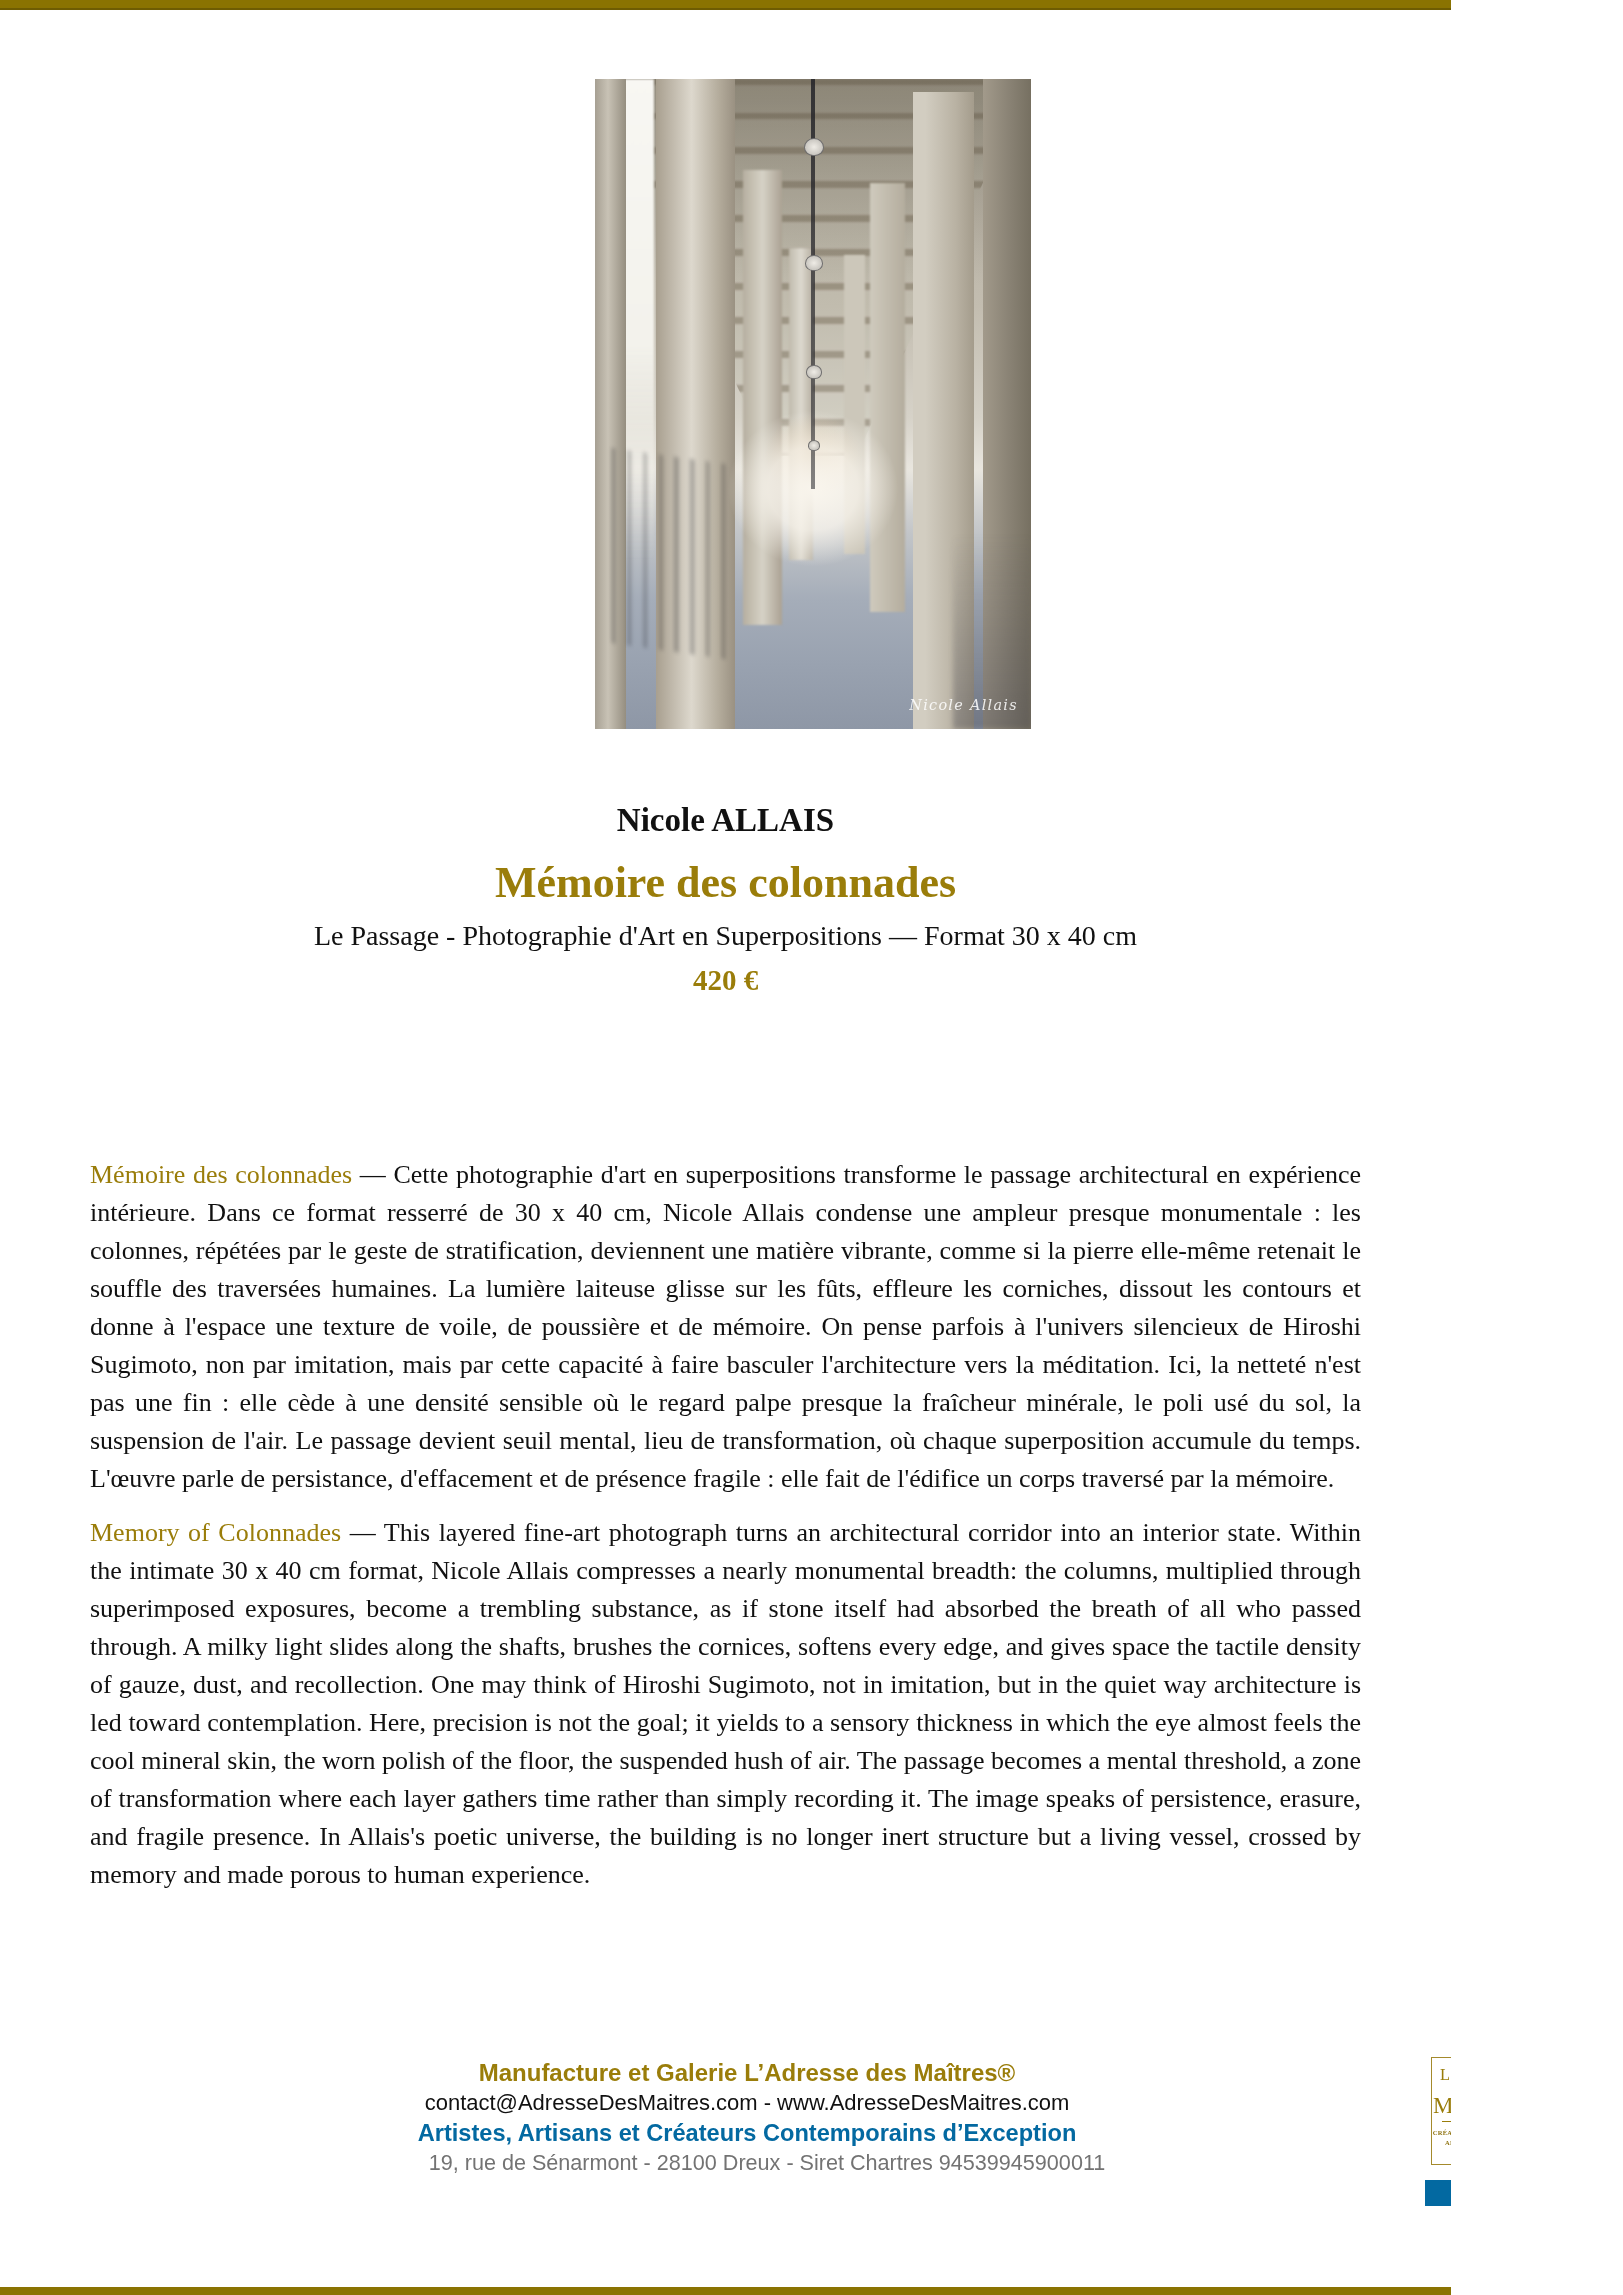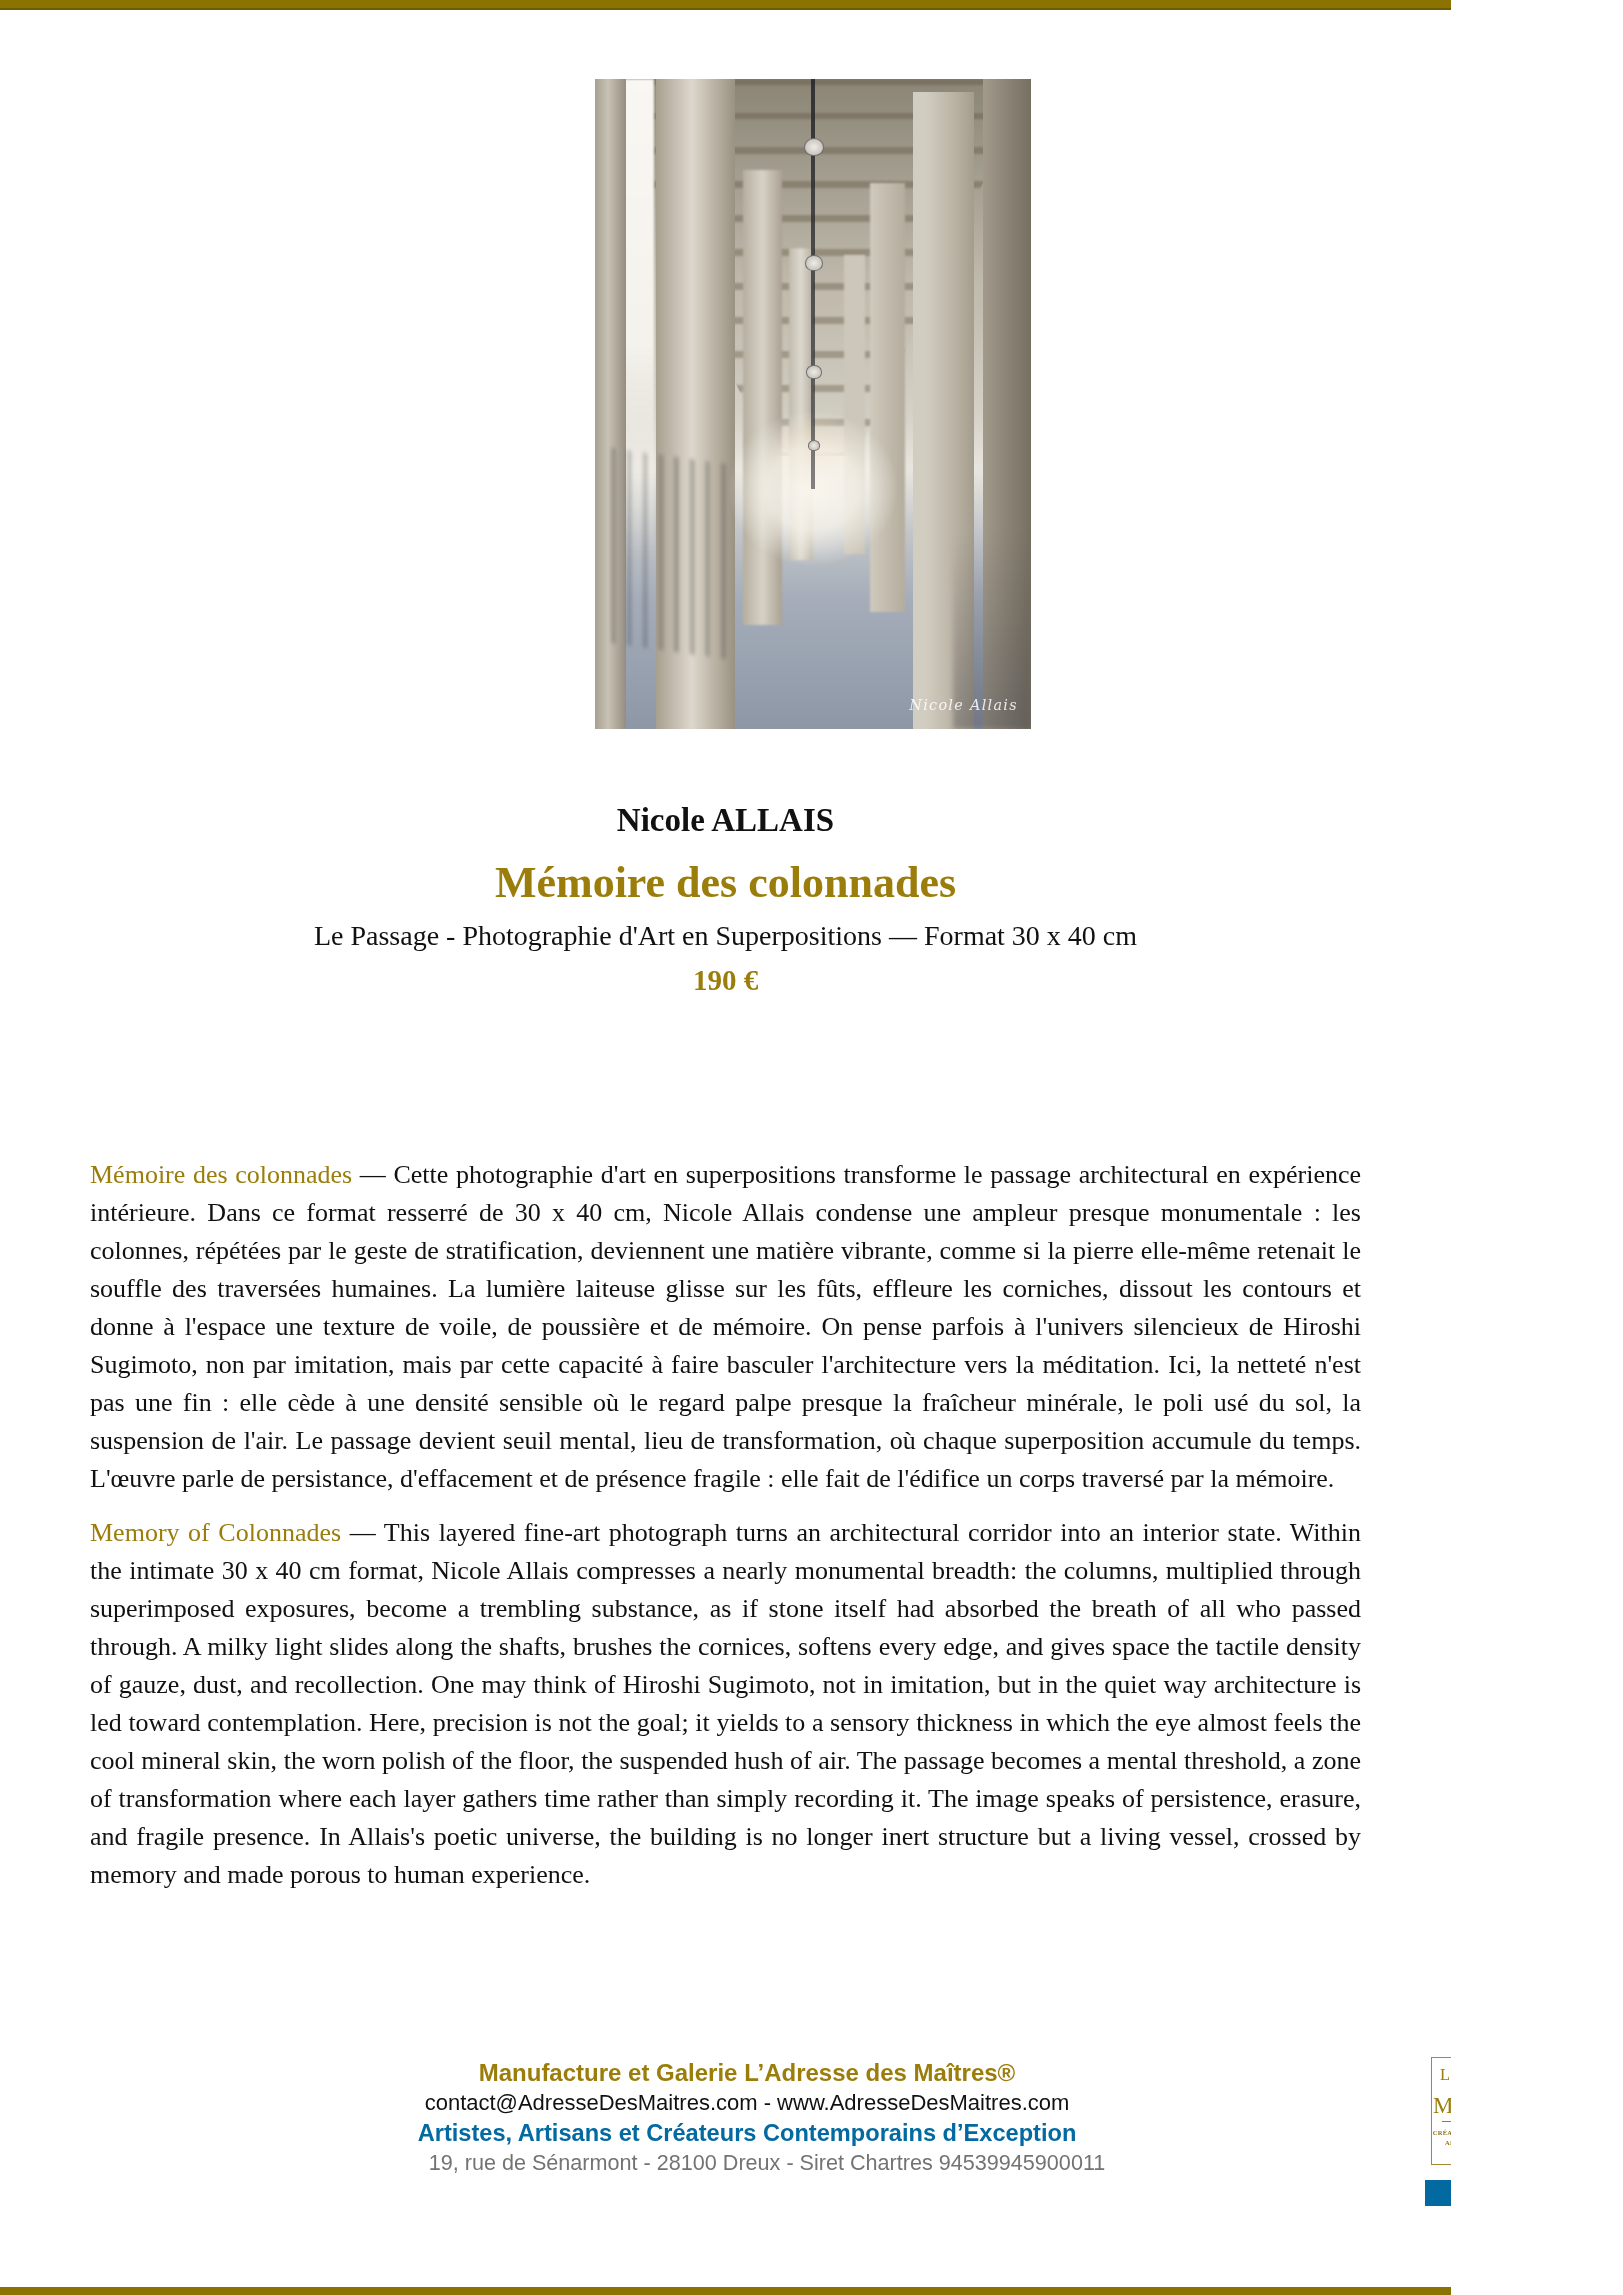--- a/index.html
+++ b/index.html
@@ -112,21 +112,21 @@
     <div class="ph-lamp l2"></div>
     <div class="ph-lamp l3"></div>
     <div class="ph-lamp l4"></div>
     <div class="ph-signature">Nicole Allais</div>
   </div>
 
   <div class="heading">
     <div class="artist">Nicole ALLAIS</div>
     <div class="title">Mémoire des colonnades</div>
     <div class="subtitle">Le Passage - Photographie d'Art en Superpositions — Format 30 x 40 cm</div>
-    <div class="price">190 €</div>
+    <div class="price">420 €</div>
   </div>
 
   <div class="copy">
     <p><span class="lead">Mémoire des colonnades</span> <span>— Cette photographie d'art en superpositions transforme le passage architectural en expérience intérieure. Dans ce format resserré de 30 x 40 cm, Nicole Allais condense une ampleur presque monumentale : les colonnes, répétées par le geste de stratification, deviennent une matière vibrante, comme si la pierre elle-même retenait le souffle des traversées humaines. La lumière laiteuse glisse sur les fûts, effleure les corniches, dissout les contours et donne à l'espace une texture de voile, de poussière et de mémoire. On pense parfois à l'univers silencieux de Hiroshi Sugimoto, non par imitation, mais par cette capacité à faire basculer l'architecture vers la méditation. Ici, la netteté n'est pas une fin : elle cède à une densité sensible où le regard palpe presque la fraîcheur minérale, le poli usé du sol, la suspension de l'air. Le passage devient seuil mental, lieu de transformation, où chaque superposition accumule du temps. L'œuvre parle de persistance, d'effacement et de présence fragile : elle fait de l'édifice un corps traversé par la mémoire.</span></p>
     <p><span class="lead">Memory of Colonnades</span> <span>— This layered fine-art photograph turns an architectural corridor into an interior state. Within the intimate 30 x 40 cm format, Nicole Allais compresses a nearly monumental breadth: the columns, multiplied through superimposed exposures, become a trembling substance, as if stone itself had absorbed the breath of all who passed through. A milky light slides along the shafts, brushes the cornices, softens every edge, and gives space the tactile density of gauze, dust, and recollection. One may think of Hiroshi Sugimoto, not in imitation, but in the quiet way architecture is led toward contemplation. Here, precision is not the goal; it yields to a sensory thickness in which the eye almost feels the cool mineral skin, the worn polish of the floor, the suspended hush of air. The passage becomes a mental threshold, a zone of transformation where each layer gathers time rather than simply recording it. The image speaks of persistence, erasure, and fragile presence. In Allais's poetic universe, the building is no longer inert structure but a living vessel, crossed by memory and made porous to human experience.</span></p>
   </div>
 
   <div class="footer-text">
     <div class="f1">Manufacture et Galerie L’Adresse des Maîtres®</div>
     <div class="f2">contact@AdresseDesMaitres.com - www.AdresseDesMaitres.com</div>

